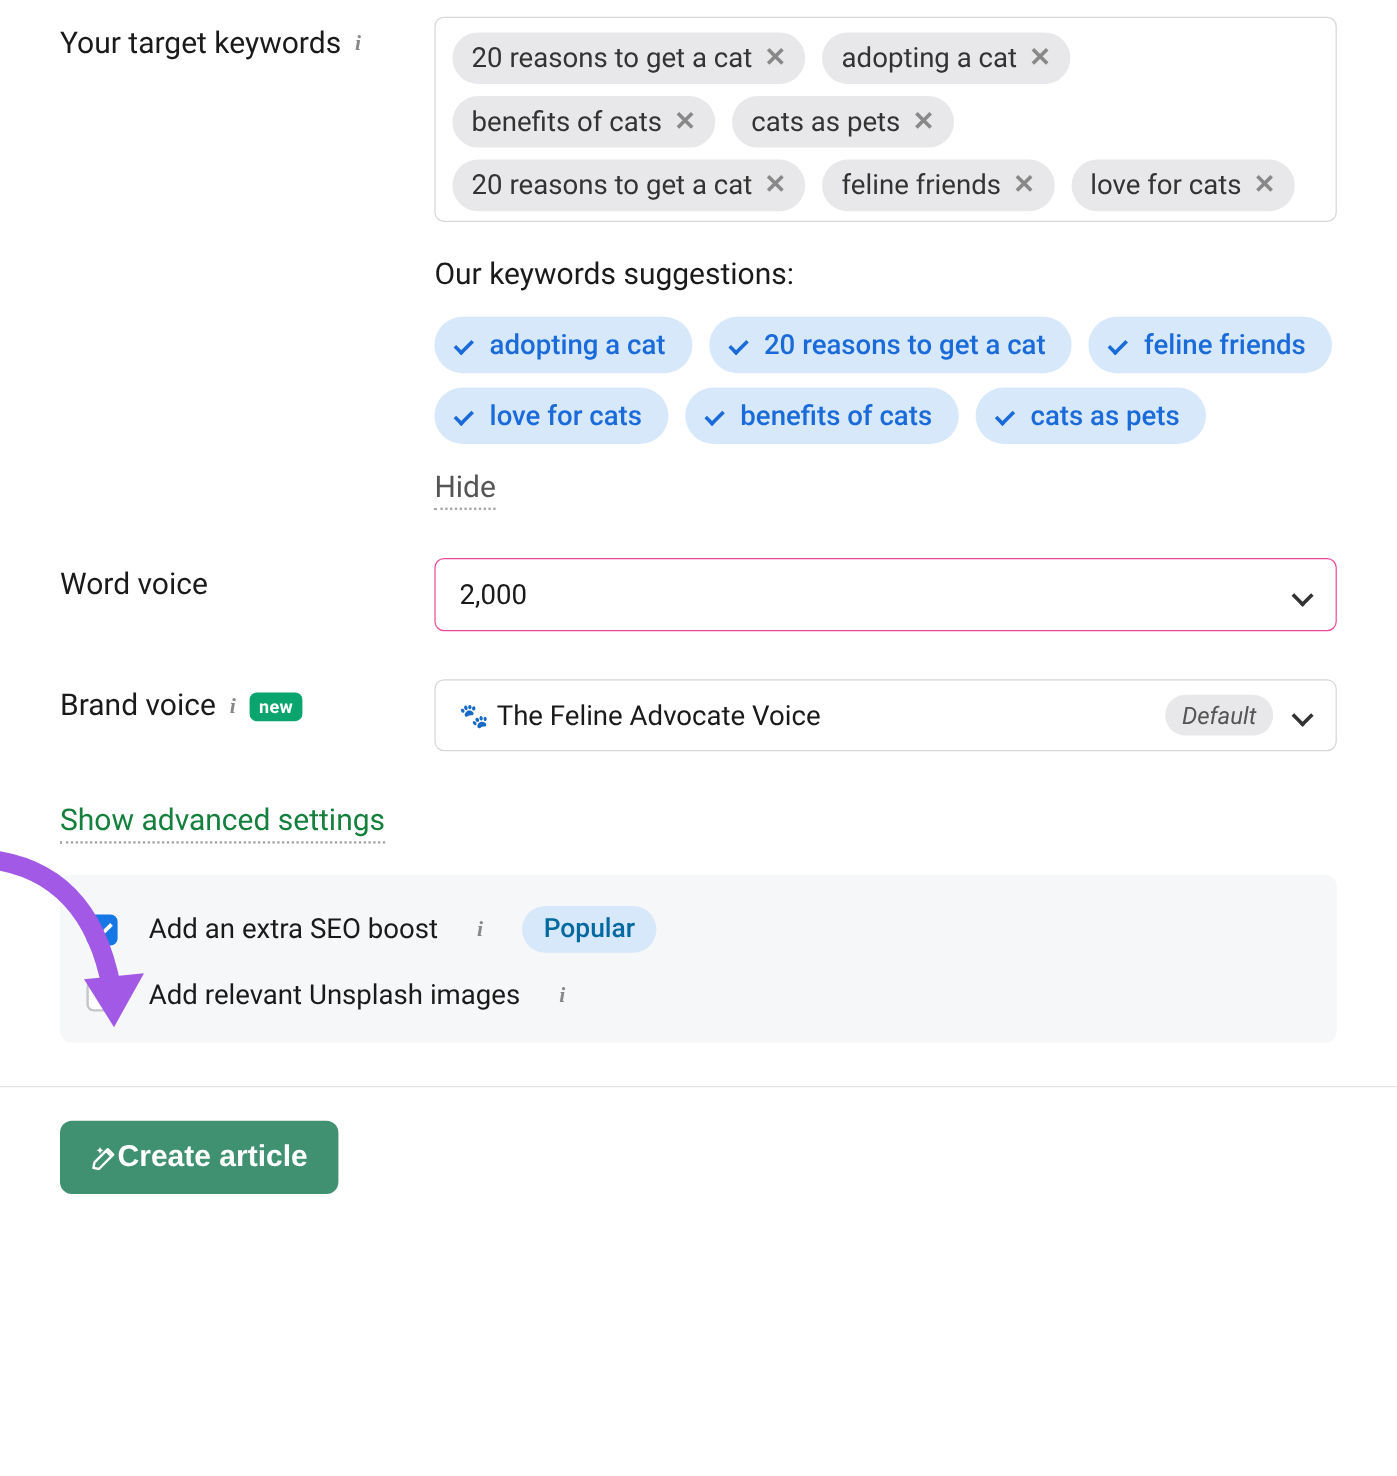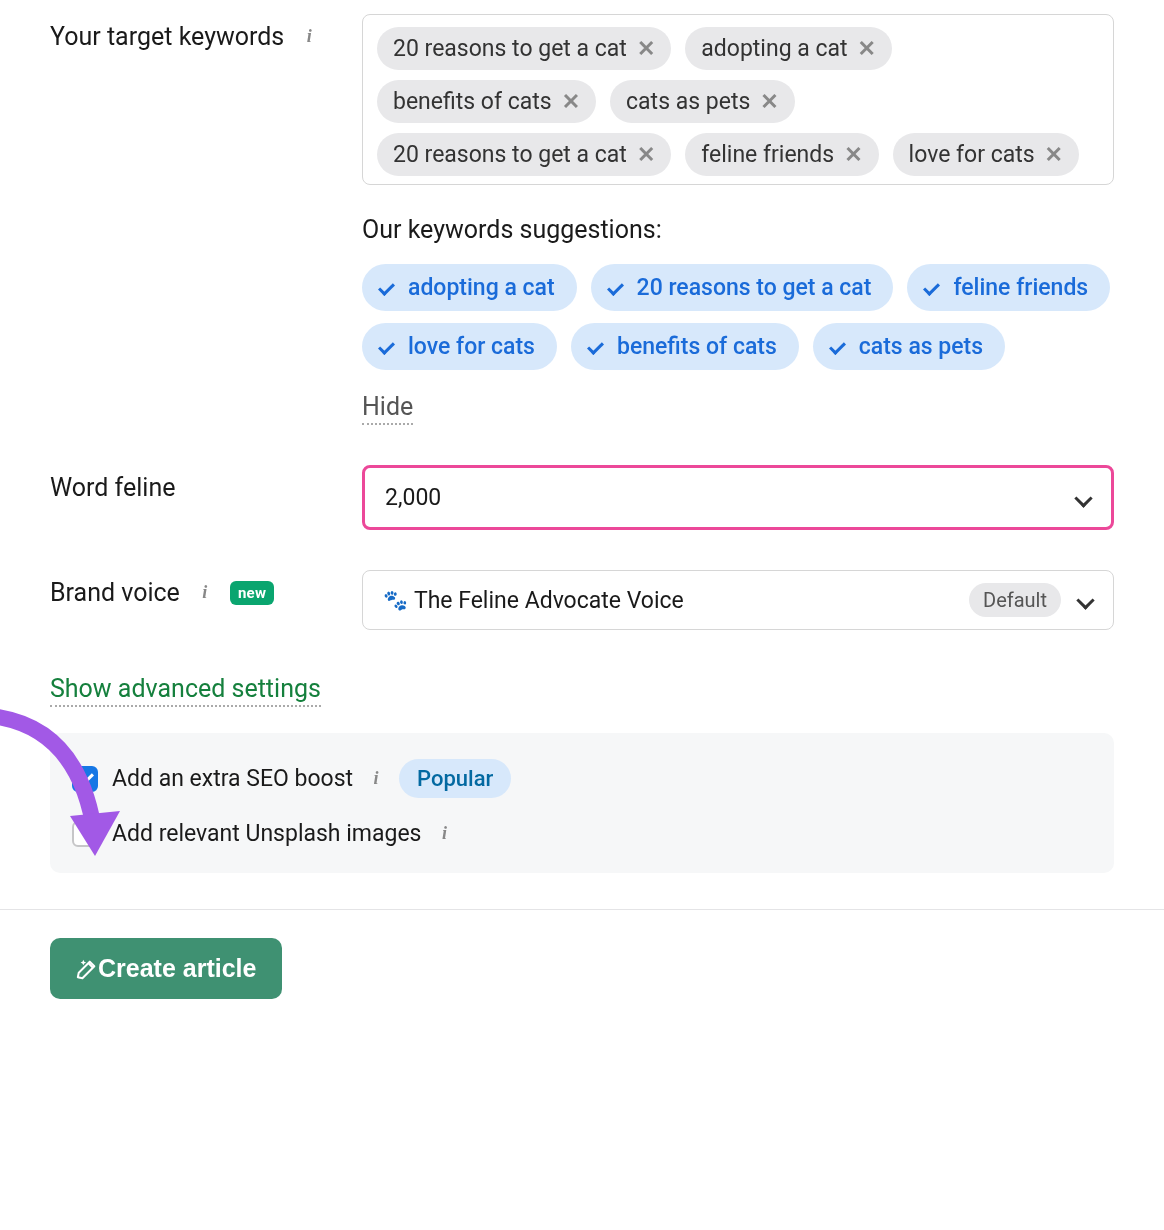--- a/index.html
+++ b/index.html
@@ -19,21 +19,21 @@
       width: 312px;
       flex-shrink: 0;
       padding-top: 8px;
     }
     .form-label {
       font-size: 25px;
       font-weight: 400;
       color: #1a1a1a;
       display: inline-flex;
       align-items: center;
-      gap: 16px;
+      gap: 5px;
     }
     .form-content-col {
       flex: 1;
     }
     .info-icon {
       display: inline-flex;
       align-items: center;
       justify-content: center;
       width: 18px;
       height: 18px;
@@ -112,21 +112,21 @@
     .hide-link {
       display: inline-block;
       margin-top: 22px;
       font-size: 25px;
       color: #555;
       border-bottom: 2px dotted #aaa;
       padding-bottom: 2px;
       cursor: pointer;
     }
     .select-box {
-      border: 3px solid #ec4899;
+      border: 1px solid #ec4899;
       border-radius: 8px;
       padding: 16px 20px;
       display: flex;
       align-items: center;
       justify-content: space-between;
       font-size: 23px;
       color: #1a1a1a;
       cursor: pointer;
       background: #fff;
     }
@@ -177,40 +177,41 @@
       font-size: 20px;
       line-height: 1;
       letter-spacing: -6px;
     }
     .default-badge {
       background: #e8e8ea;
       color: #555;
       font-size: 20px;
       padding: 5px 14px;
       border-radius: 18px;
+      font-style: italic;
     }
     .advanced-link {
       display: inline-block;
       margin: 20px 0 0 50px;
       font-size: 25px;
       color: #15803d;
       border-bottom: 2px dotted #aaa;
       padding-bottom: 2px;
       cursor: pointer;
     }
     .options-box {
       margin: 26px 50px 0 50px;
       background: #f6f7f8;
       border-radius: 10px;
       padding: 26px 22px;
     }
     .option-row {
       display: flex;
       align-items: center;
-      gap: 14px;
+      gap: 26px;
       font-size: 23px;
       color: #1a1a1a;
       margin-bottom: 22px;
     }
     .option-row:last-child { margin-bottom: 0; }
     .checkbox {
       width: 26px;
       height: 26px;
       border-radius: 6px;
       border: 2px solid #c6c6c8;
@@ -346,21 +347,21 @@
             <span>cats as pets</span>
           </span>
         </div>
       <span class="hide-link">Hide</span>
     </div>
   </div>
 
   
   <div class="form-row">
     <div class="form-label-col">
-      <span class="form-label">Word feline</span>
+      <span class="form-label">Word voice</span>
     </div>
     <div class="form-content-col">
       <div class="select-box">
         <span>2,000</span>
         <span class="chevron-down"></span>
       </div>
     </div>
   </div>
 
   

